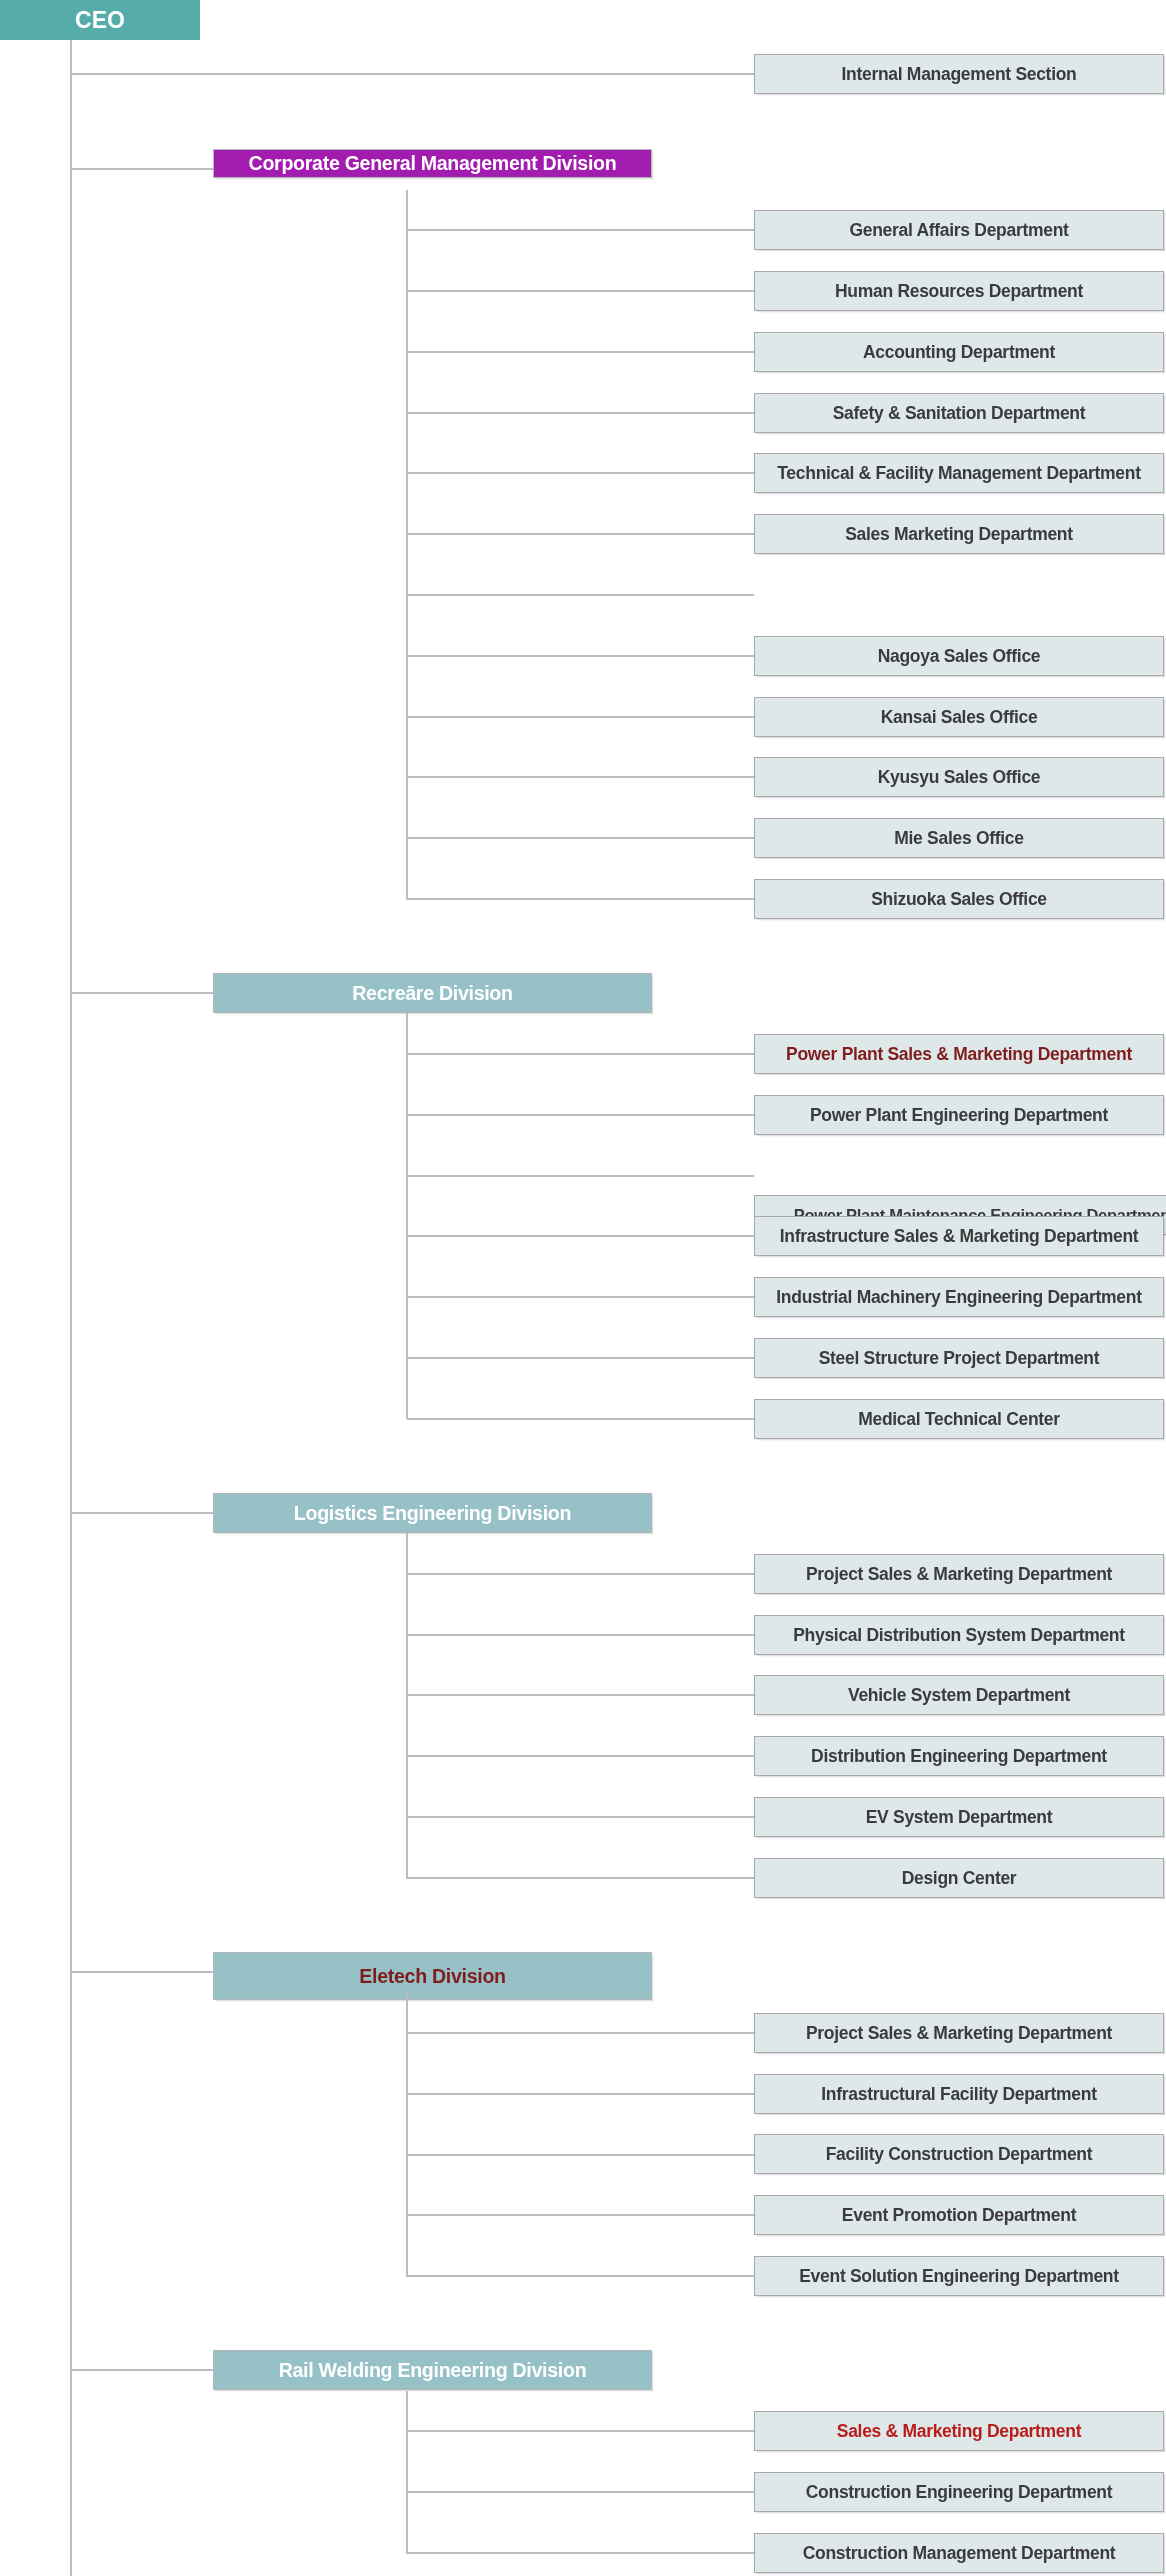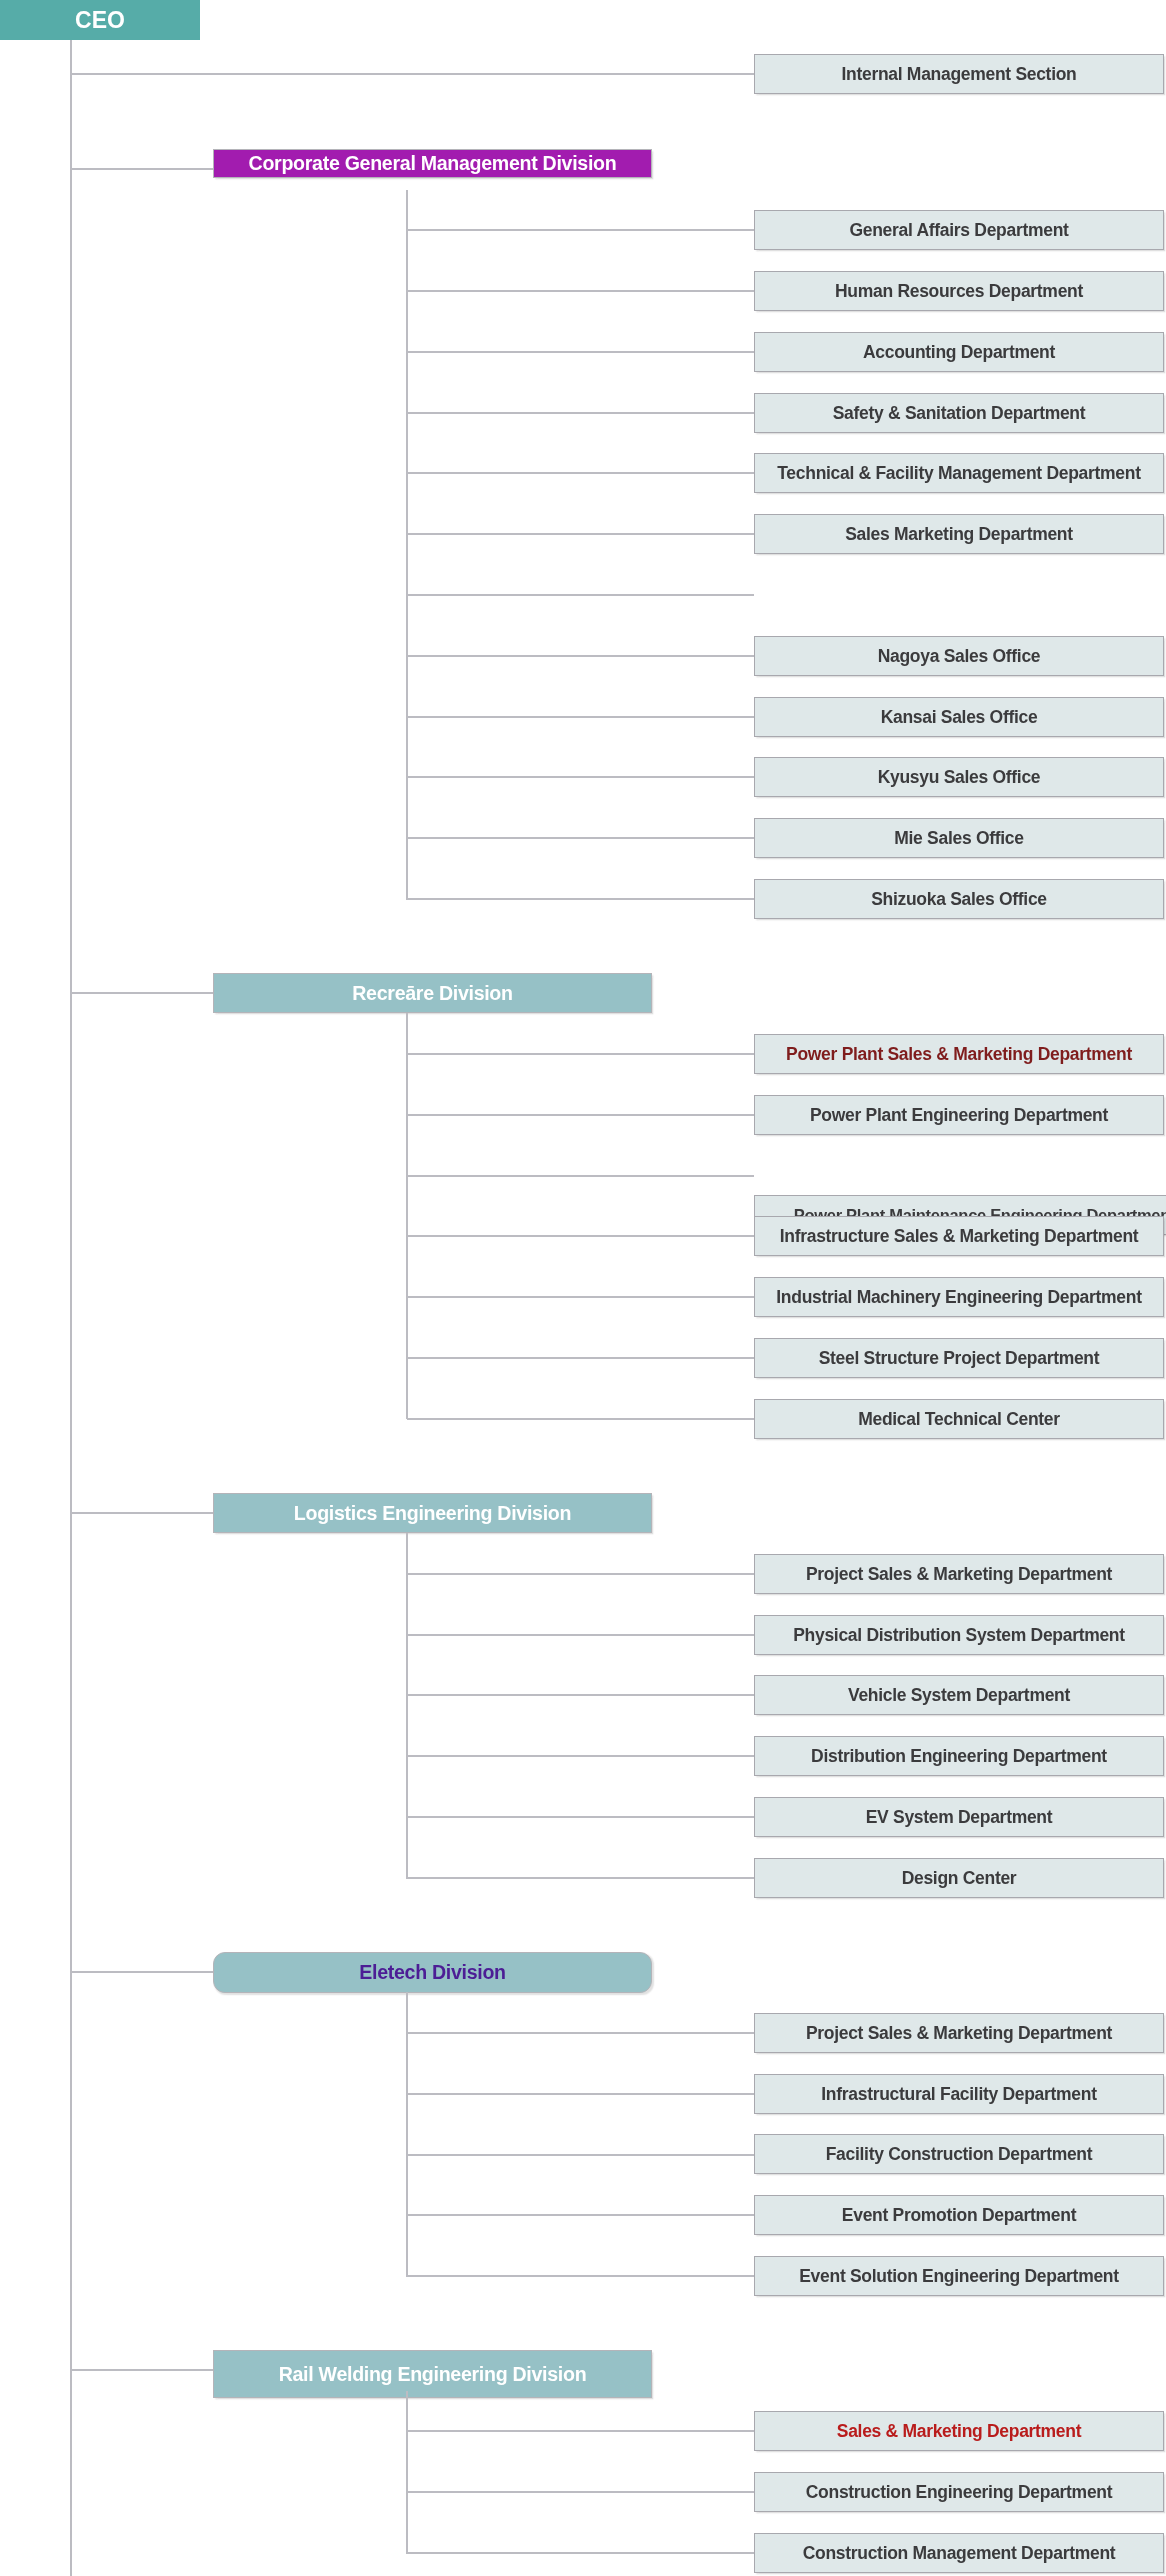--- a/index.html
+++ b/index.html
@@ -154,21 +154,21 @@
     </div>
     <div class="line" style="left: 407px; top: 1816px; width: 347px; height: 2.1px; background: rgb(188, 188, 194);"></div>
     <div class="box dept" style="left: 754px; top: 1797px; width: 410px; height: 40px; background: rgb(223, 232, 233); color: rgb(59, 59, 61);">
       <span>EV System Department</span>
     </div>
     <div class="line" style="left: 407px; top: 1877px; width: 347px; height: 2.1px; background: rgb(188, 188, 194);"></div>
     <div class="box dept" style="left: 754px; top: 1858px; width: 410px; height: 40px; background: rgb(223, 232, 233); color: rgb(59, 59, 61);">
       <span>Design Center</span>
     </div>
     <div class="line" style="left: 71px; top: 1971px; width: 142px; height: 2.1px; background: rgb(188, 188, 194);"></div>
-    <div class="box divhead" style="left: 213px; top: 1952px; width: 439px; height: 41px; background: rgb(150, 193, 198); color: #4c1d95; border-radius: 12px;">
+    <div class="box divhead" style="left: 213px; top: 1952px; width: 439px; height: 48px; background: rgb(150, 193, 198); color: #7f1d1d;">
       <span>Eletech Division</span>
     </div>
     <div class="line" style="left: 406px; top: 1992px; width: 2.1px; height: 285px; background: rgb(188, 188, 194);"></div>
     <div class="line" style="left: 407px; top: 2032px; width: 347px; height: 2.1px; background: rgb(188, 188, 194);"></div>
     <div class="box dept" style="left: 754px; top: 2013px; width: 410px; height: 40px; background: rgb(223, 232, 233); color: rgb(59, 59, 61);">
       <span>Project Sales &amp; Marketing Department</span>
     </div>
     <div class="line" style="left: 407px; top: 2093px; width: 347px; height: 2.1px; background: rgb(188, 188, 194);"></div>
     <div class="box dept" style="left: 754px; top: 2074px; width: 410px; height: 40px; background: rgb(223, 232, 233); color: rgb(59, 59, 61);">
       <span>Infrastructural Facility Department</span>
@@ -179,21 +179,21 @@
     </div>
     <div class="line" style="left: 407px; top: 2214px; width: 347px; height: 2.1px; background: rgb(188, 188, 194);"></div>
     <div class="box dept" style="left: 754px; top: 2195px; width: 410px; height: 40px; background: rgb(223, 232, 233); color: rgb(59, 59, 61);">
       <span>Event Promotion Department</span>
     </div>
     <div class="line" style="left: 407px; top: 2275px; width: 347px; height: 2.1px; background: rgb(188, 188, 194);"></div>
     <div class="box dept" style="left: 754px; top: 2256px; width: 410px; height: 40px; background: rgb(223, 232, 233); color: rgb(59, 59, 61);">
       <span>Event Solution Engineering Department</span>
     </div>
     <div class="line" style="left: 71px; top: 2369px; width: 142px; height: 2.1px; background: rgb(188, 188, 194);"></div>
-    <div class="box divhead" style="left: 213px; top: 2350px; width: 439px; height: 48px; background: rgb(150, 193, 198); color: rgb(255, 255, 255);">
+    <div class="box divhead" style="left: 213px; top: 2350px; width: 439px; height: 40px; background: rgb(150, 193, 198); color: rgb(255, 255, 255);">
       <span>Rail Welding Engineering Division</span>
     </div>
     <div class="line" style="left: 406px; top: 2391px; width: 2.1px; height: 163px; background: rgb(188, 188, 194);"></div>
     <div class="line" style="left: 407px; top: 2430px; width: 347px; height: 2.1px; background: rgb(188, 188, 194);"></div>
     <div class="box dept" style="left: 754px; top: 2411px; width: 410px; height: 40px; background: rgb(223, 232, 233); color: #b91c1c;">
       <span>Sales &amp; Marketing Department</span>
     </div>
     <div class="line" style="left: 407px; top: 2491px; width: 347px; height: 2.1px; background: rgb(188, 188, 194);"></div>
     <div class="box dept" style="left: 754px; top: 2472px; width: 410px; height: 40px; background: rgb(223, 232, 233); color: rgb(59, 59, 61);">
       <span>Construction Engineering Department</span>

